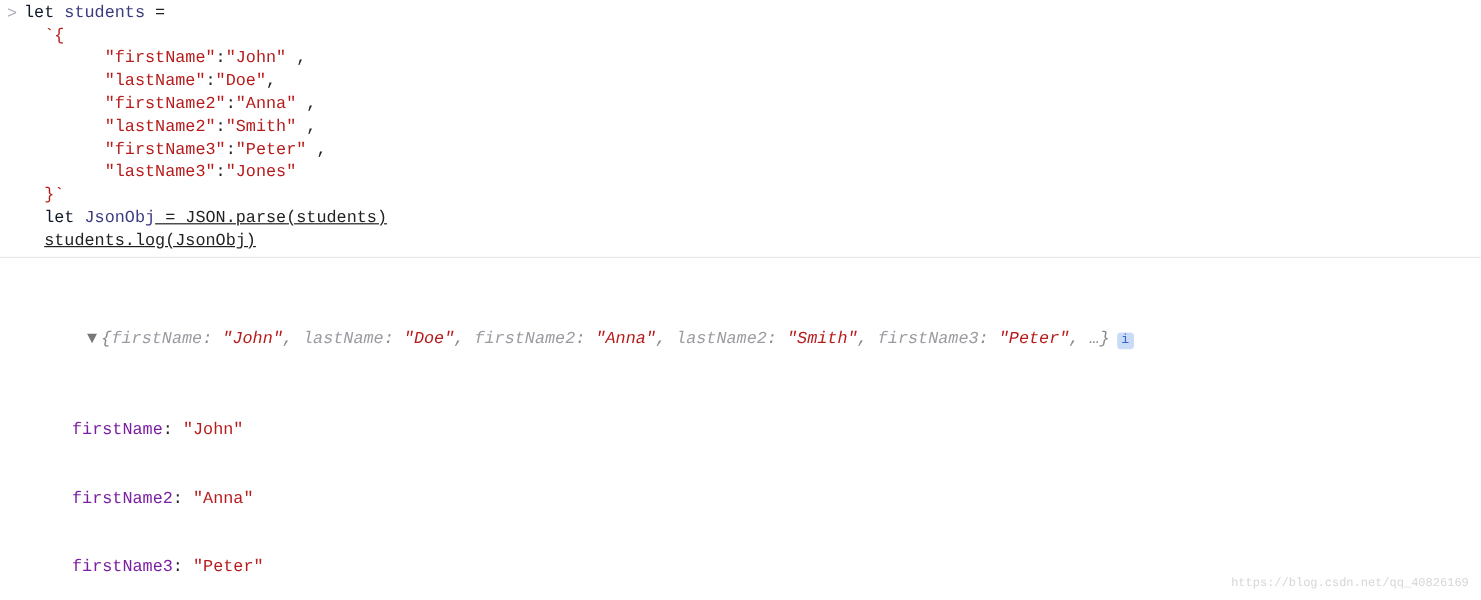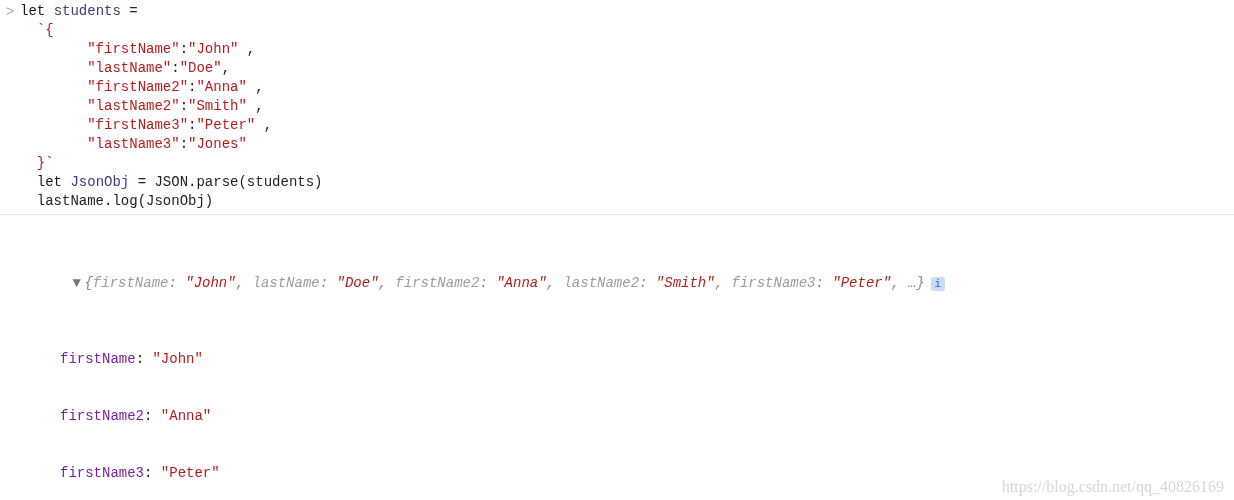--- a/index.html
+++ b/index.html
@@ -30,21 +30,21 @@
     padding-right: 8px;
     white-space: pre;
     overflow: hidden;
   }
   .wrap { white-space: pre-wrap; }
 
   
   .k  { color: #0f172a; }        
   .vn { color: #3b3b80; text-align: right; }        
   .op { color: #222; }
-  .fn { color: #222; }
+  .fn { color: #222; text-decoration: underline; }
   .str{ color: #b71c1c; }        
   .bt { color: #b71c1c; }        
   .punc { color: #222; }
   .toggle {
     display: inline-block;
     width: 12px;
     color: #777;
     margin-left: -12px;
   }
   .summary { font-style: italic; color: #888; }
@@ -63,42 +63,42 @@
     line-height:14px;
     text-align:center;
     margin-left:6px;
     font-style:normal;
   }
   .watermark {
     position:absolute;
     right:10px;
     bottom:4px;
     color:#d6d6d6;
-    font-size:16px;
-    font-family: Liberation Serif, serif;
+    font-size:10px;
+    font-family: Liberation Mono, monospace;
   }
   .wrapper { position:relative; width:1234px; height:500px; }
 </style>
 </head>
 <body>
 <div class="wrapper">
 
 <div class="row">
   <div class="gutter">&gt;</div>
   <div class="content"><span class="k">let</span> <span class="vn">students</span><span class="op"> =</span>
   <span class="bt">`{</span>
         <span class="str">"firstName"</span><span class="punc">:</span><span class="str">"John"</span><span class="punc"> ,</span>
         <span class="str">"lastName"</span><span class="punc">:</span><span class="str">"Doe"</span><span class="punc">,</span>
         <span class="str">"firstName2"</span><span class="punc">:</span><span class="str">"Anna"</span><span class="punc"> ,</span>
         <span class="str">"lastName2"</span><span class="punc">:</span><span class="str">"Smith"</span><span class="punc"> ,</span>
         <span class="str">"firstName3"</span><span class="punc">:</span><span class="str">"Peter"</span><span class="punc"> ,</span>
         <span class="str">"lastName3"</span><span class="punc">:</span><span class="str">"Jones"</span><span class="punc"></span>
   <span class="bt">}`</span>
   <span class="k">let</span> <span class="vn">JsonObj</span><span class="fn"> = JSON.parse(students)</span>
-  <span class="fn">lastName.log(JsonObj)</span></div>
+  <span class="fn">students.log(JsonObj)</span></div>
 </div>
 
 <div class="row">
   <div class="gutter"></div>
   <div class="content wrap">
     <div style="padding-left:14px;">
       <span class="toggle">▼</span><span class="summary"><span>{</span><span class="sk">firstName</span>: <span class="sv">"John"</span>, <span class="sk">lastName</span>: <span class="sv">"Doe"</span>, <span class="sk">firstName2</span>: <span class="sv">"Anna"</span>, <span class="sk">lastName2</span>: <span class="sv">"Smith"</span>, <span class="sk">firstName3</span>: <span class="sv">"Peter"</span><span>, …}</span></span><span class="info-badge">i</span>
     </div>
     <div class="prop-line"><span class="pk">firstName</span>: <span class="pv">"John"</span></div>
     <div class="prop-line"><span class="pk">firstName2</span>: <span class="pv">"Anna"</span></div>

